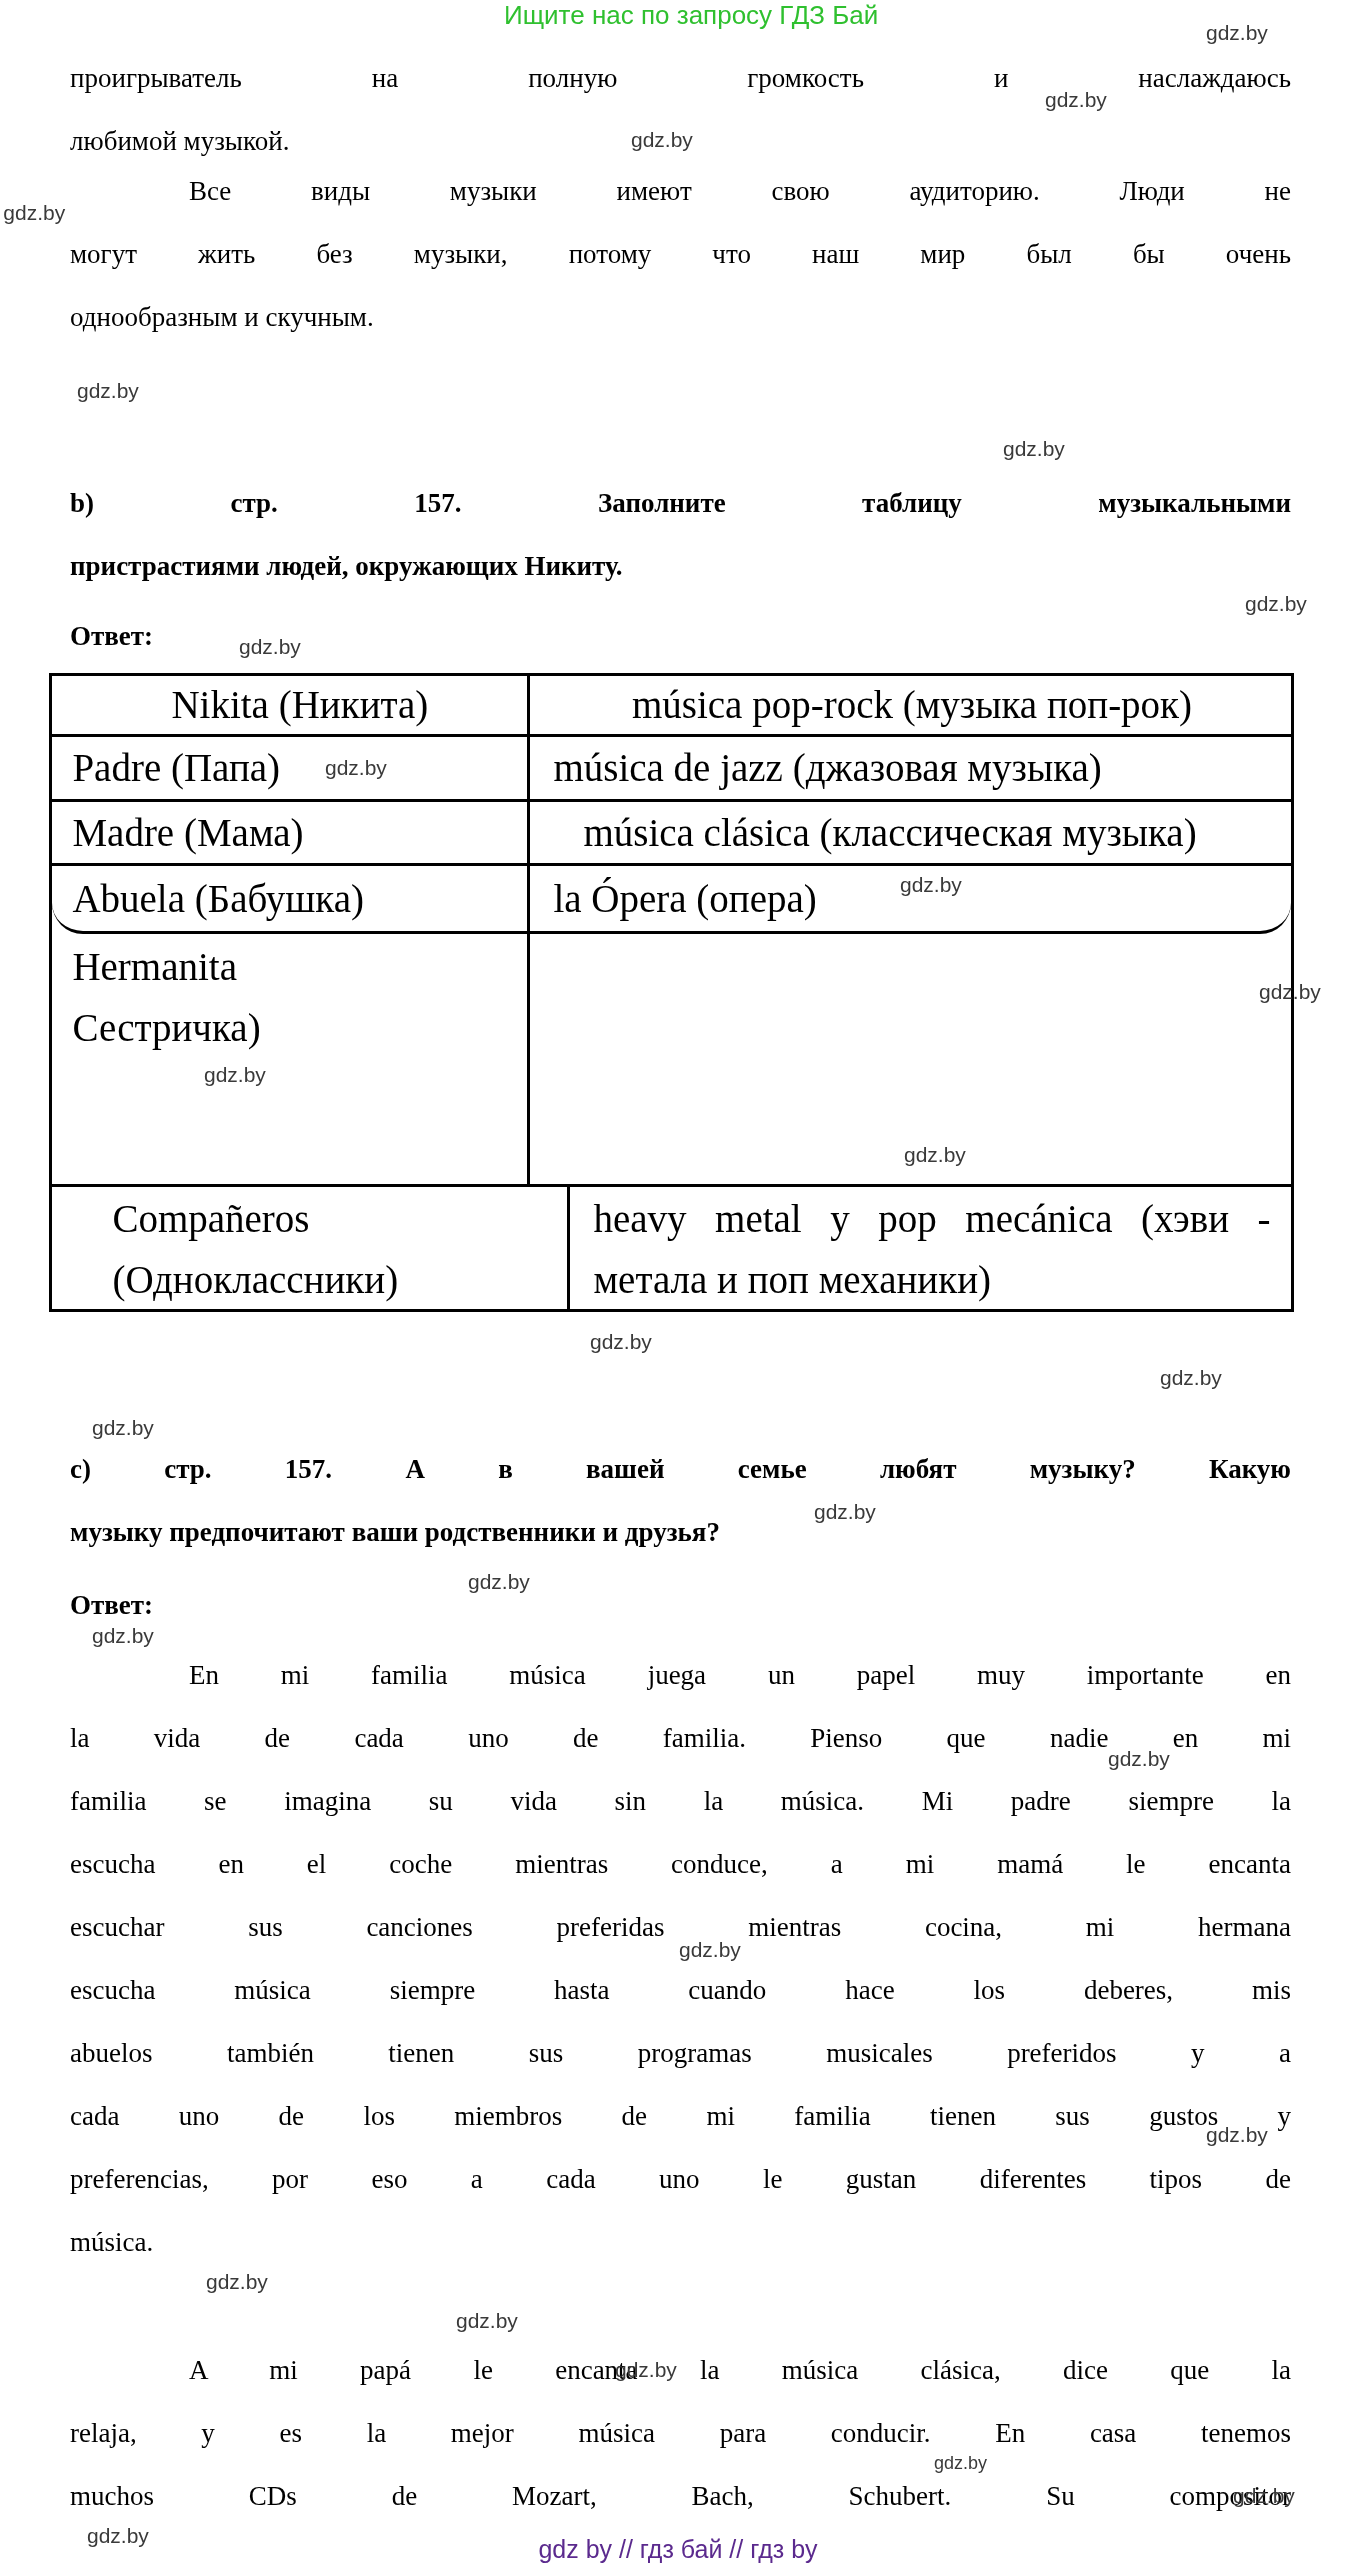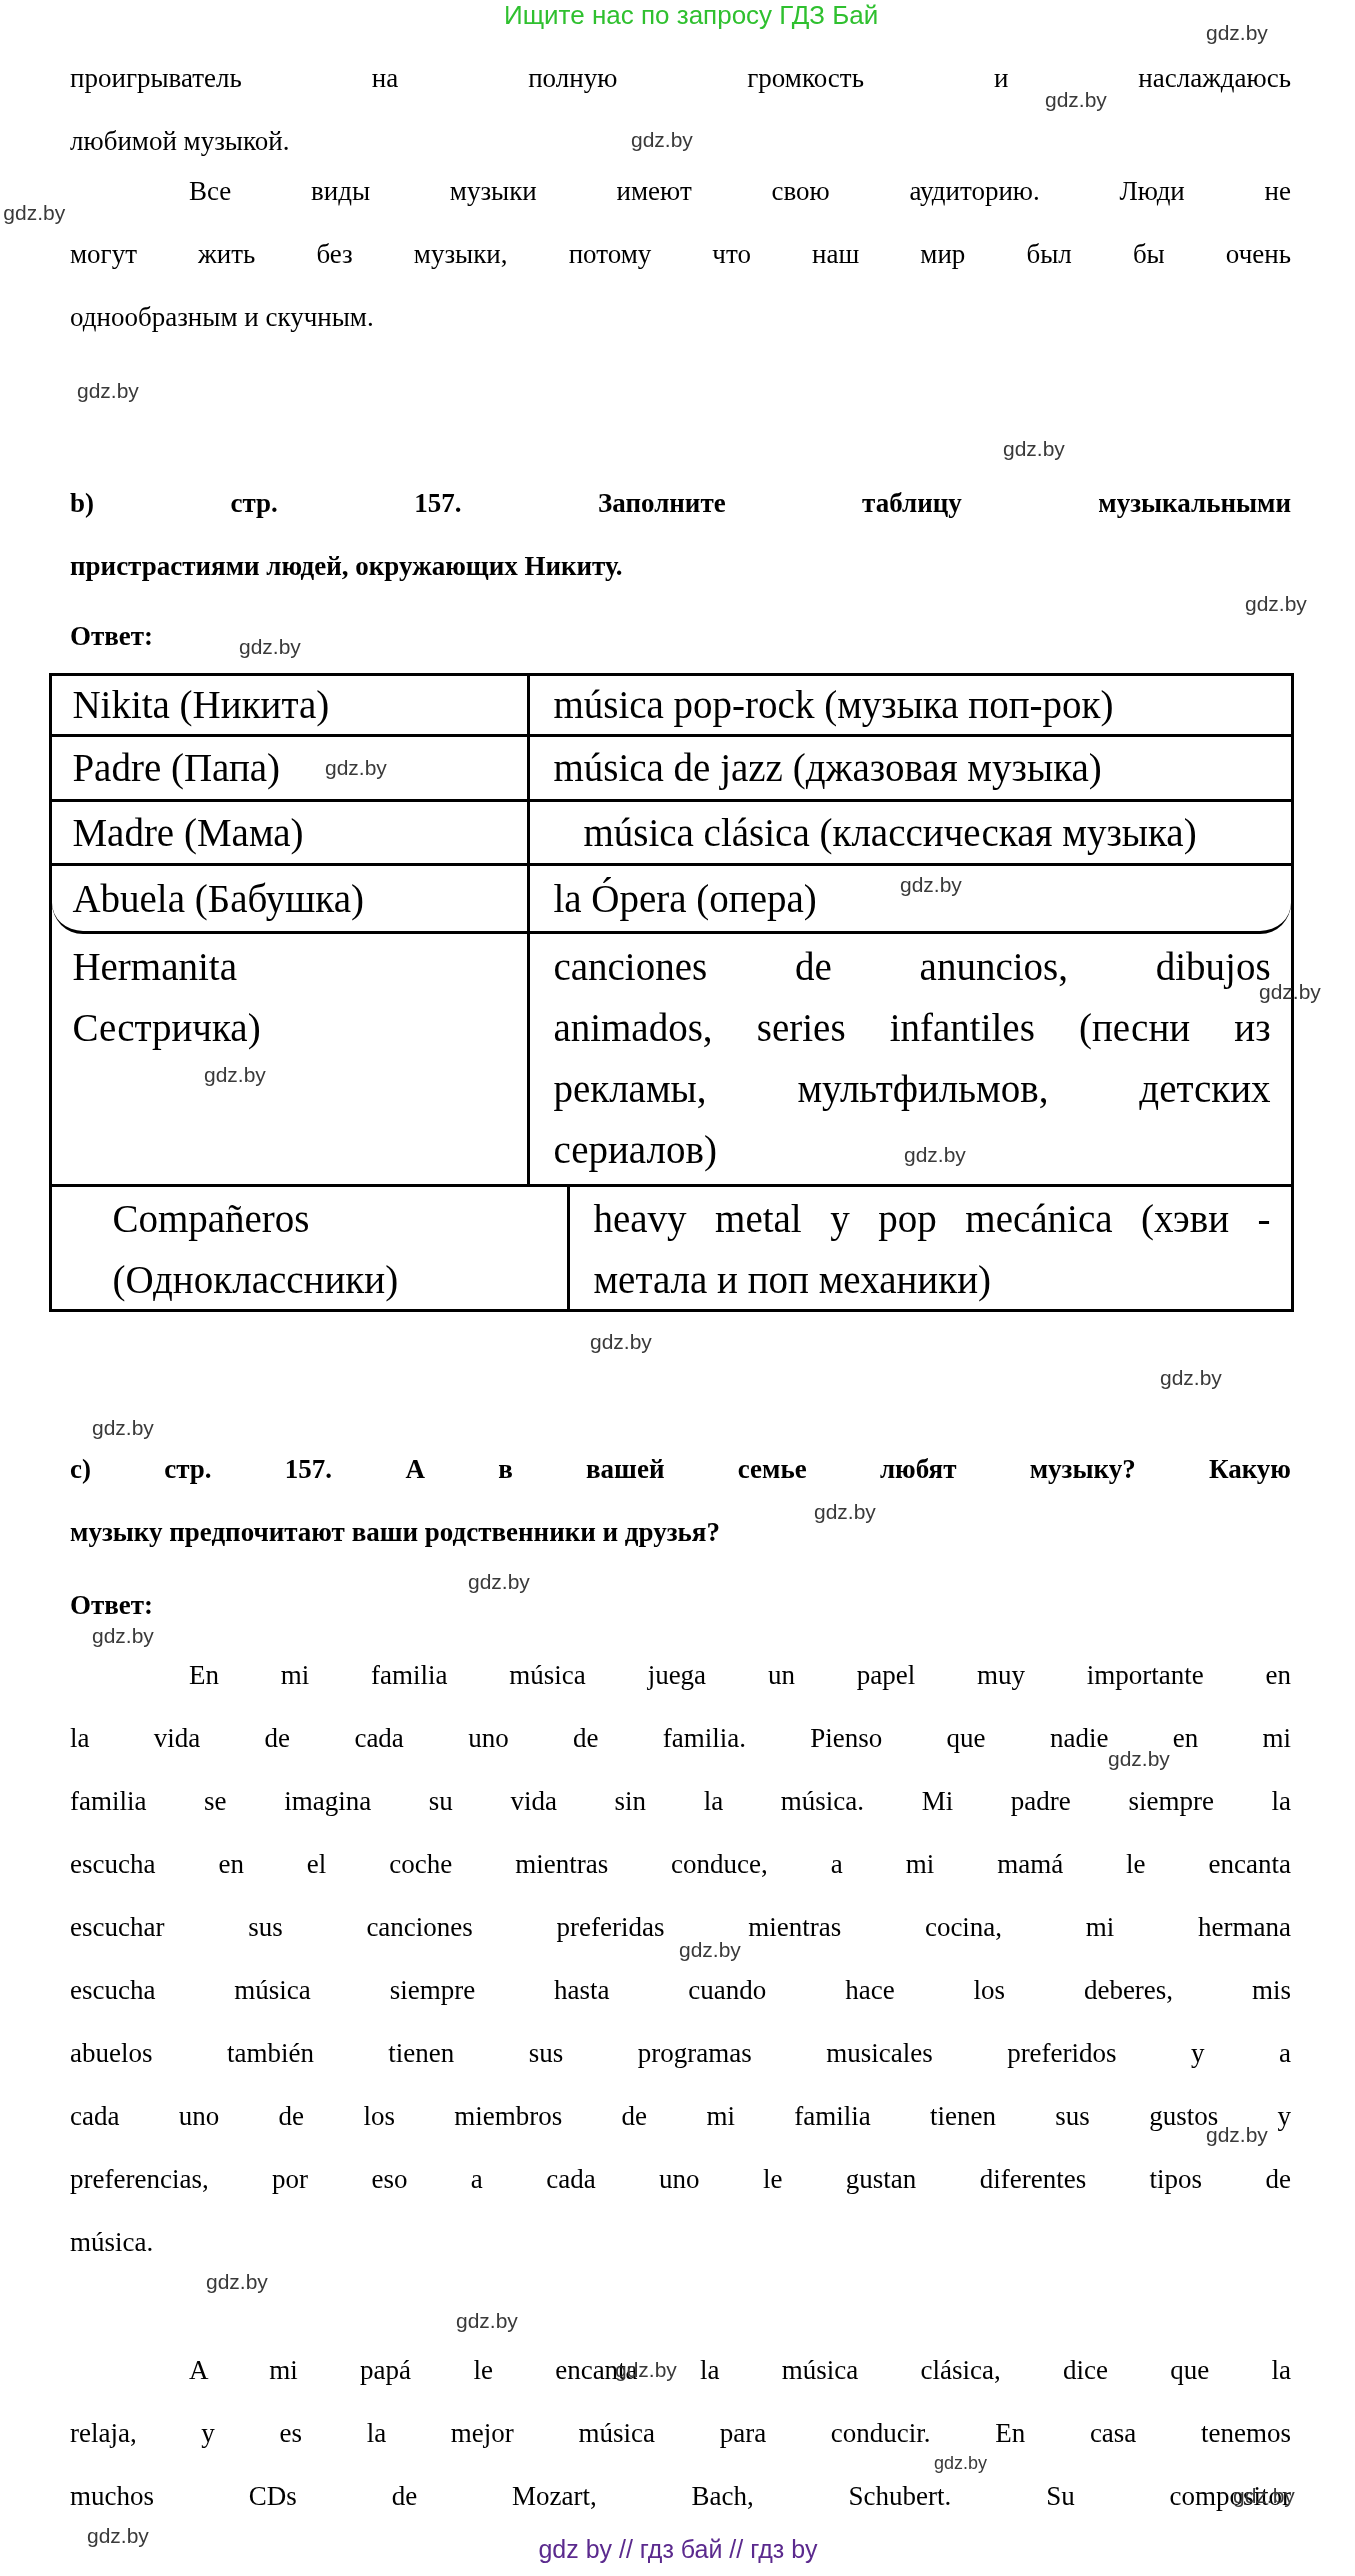--- a/index.html
+++ b/index.html
@@ -14,21 +14,21 @@
   .ln.j{text-align:justify;text-align-last:justify;}
   .ind{text-indent:119px;}
   .bold{font-weight:700;}
   
   .gtable{position:absolute;left:49px;top:673px;width:1245px;border:3.3px solid #000;
           box-sizing:border-box;font-size:39px;}
   .trow{display:flex;border-bottom:3.3px solid #000;}
   .trow:last-child{border-bottom:none;}
   .tleft{width:455px;border-right:3.3px solid #000;padding-left:20.4px;box-sizing:content-box;overflow:hidden;}
   .tright{flex:1;padding-left:23px;padding-right:20.4px;overflow:hidden;}
-  .r1{height:58px;}.r1 .tleft,.r1 .tright{line-height:58px;}
+  .r1{height:58px;}.r1 .tleft,.r1 .tright{line-height:58px;text-align:center;}
   .r2{height:62px;}.r2 .tleft,.r2 .tright{line-height:62px;}
   .r3{height:61px;gap:30px;}.r3 .tleft,.r3 .tright{line-height:61px;}
   .r4{height:65px;border-radius:31px;}.r4 .tleft,.r4 .tright{line-height:65px;}
   .r5{height:250px;}.r5 .tleft,.r5 .tright{line-height:61px;padding-top:1.6px;}
   .r6{height:122px;padding-left:40px;}.r6 .tleft,.r6 .tright{line-height:61px;padding-top:0.8px;}
   .cellline.j{text-align:justify;text-align-last:justify;}
   .footer{position:absolute;left:0;top:2535px;width:1356px;text-align:center;
           font-family:"Liberation Sans","DejaVu Sans",sans-serif;font-size:25px;color:#5b2a8e;}
 </style>
 </head>
@@ -88,26 +88,20 @@
         <div class="cellline">Abuela (Бабушка)</div>
       </div>
       <div class="tright">
         <div class="cellline">la Ópera (опера)</div>
       </div>
     </div>
     <div class="trow r5">
       <div class="tleft">
         <div class="cellline">Hermanita</div>
         <div class="cellline">Сестричка)</div>
-      </div>
-      <div class="tright">
-        <div class="cellline j">canciones de anuncios, dibujos</div>
-        <div class="cellline j">animados, series infantiles (песни из</div>
-        <div class="cellline j">рекламы, мультфильмов, детских</div>
-        <div class="cellline">сериалов)</div>
       </div>
     </div>
     <div class="trow r6">
       <div class="tleft">
         <div class="cellline">Compañeros</div>
         <div class="cellline">(Одноклассники)</div>
       </div>
       <div class="tright">
         <div class="cellline j">heavy metal y pop mecánica (хэви -</div>
         <div class="cellline">метала и поп механики)</div>

